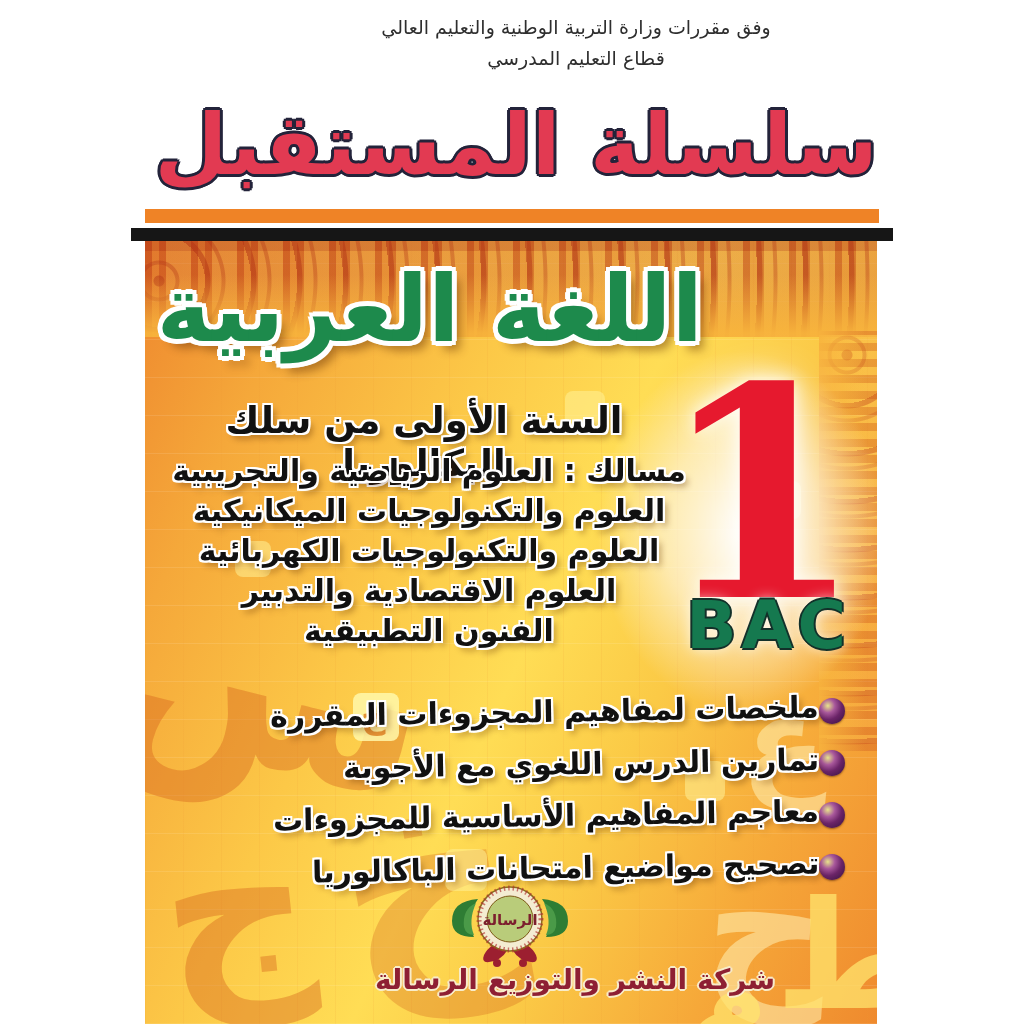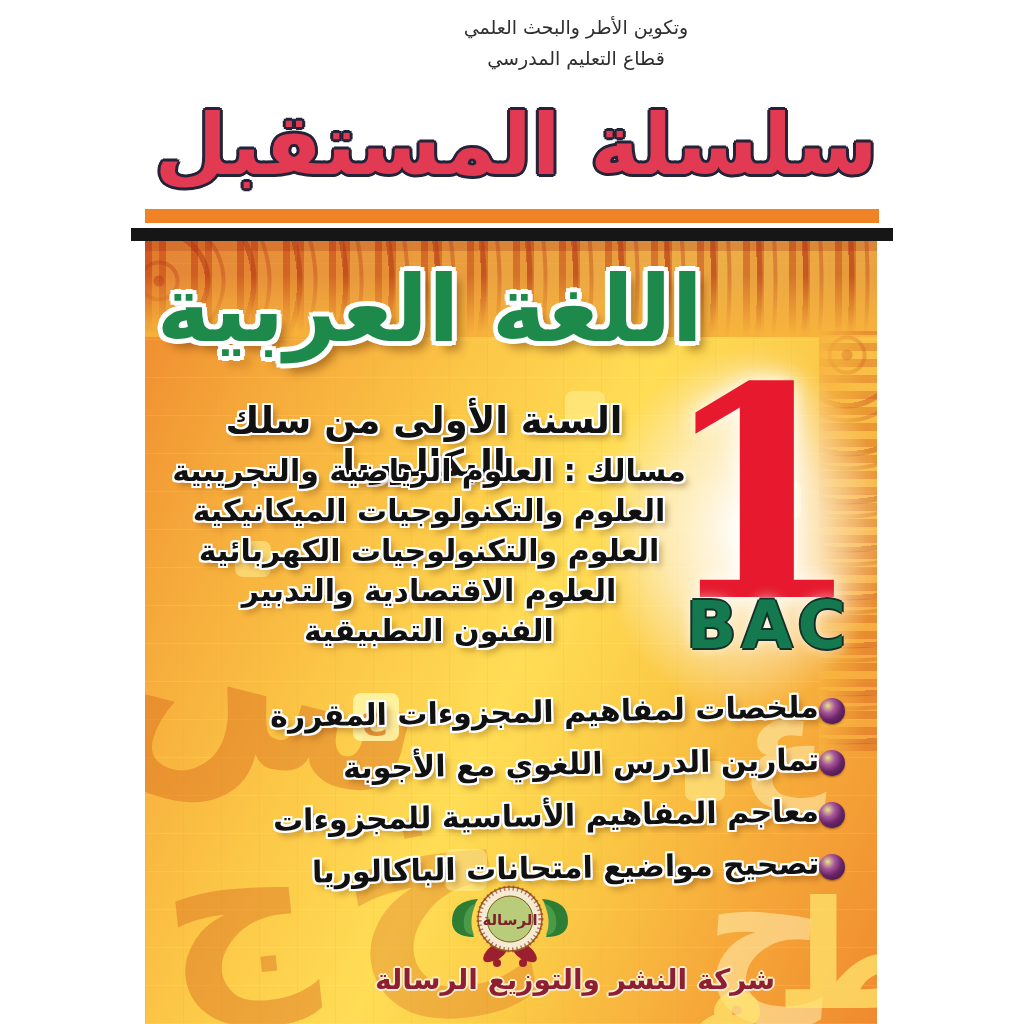--- a/index.html
+++ b/index.html
@@ -170,21 +170,21 @@
       -2px 0 0 #f8ecca, 2px 0 0 #f8ecca, 0 -2px 0 #f8ecca, 0 2px 0 #f8ecca,
       -1px -1px 0 #f8ecca, 1px -1px 0 #f8ecca, -1px 1px 0 #f8ecca, 1px 1px 0 #f8ecca;
   }
 </style>
 </head>
 <body>
 
 <div class="page">
 
   <div class="top-header">
-    <p>وتكوين الأطر والبحث العلمي</p>
+    <p>وفق مقررات وزارة التربية الوطنية والتعليم العالي</p>
     <p>قطاع التعليم المدرسي</p>
   </div>
 
   <h1 class="series-title">سلسلة المستقبل</h1>
 
   <div class="stripe-orange"></div>
   <div class="stripe-black"></div>
 
   <div class="cover">
 

